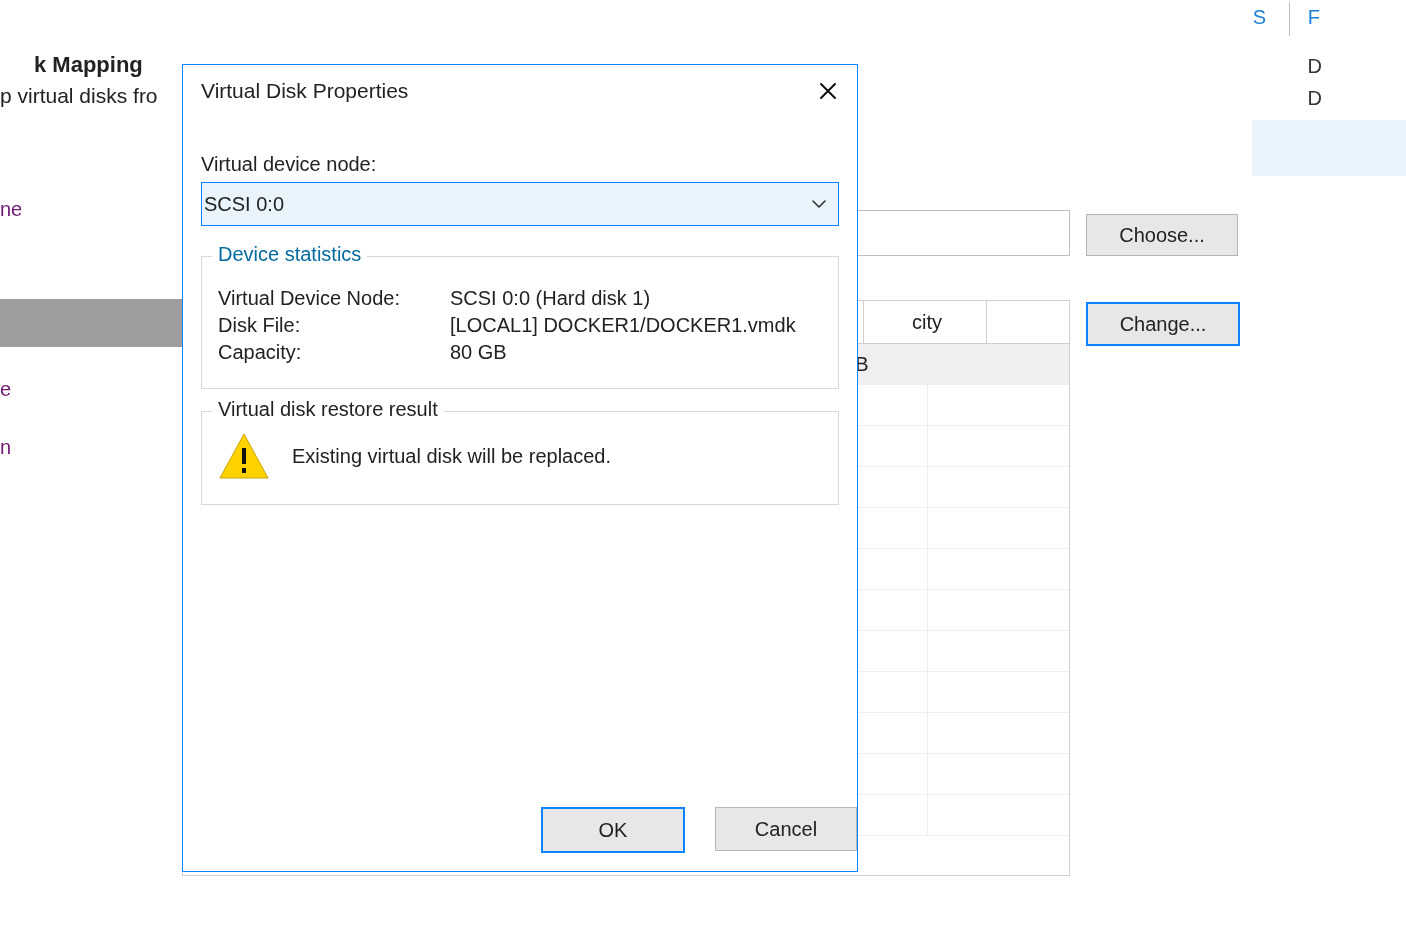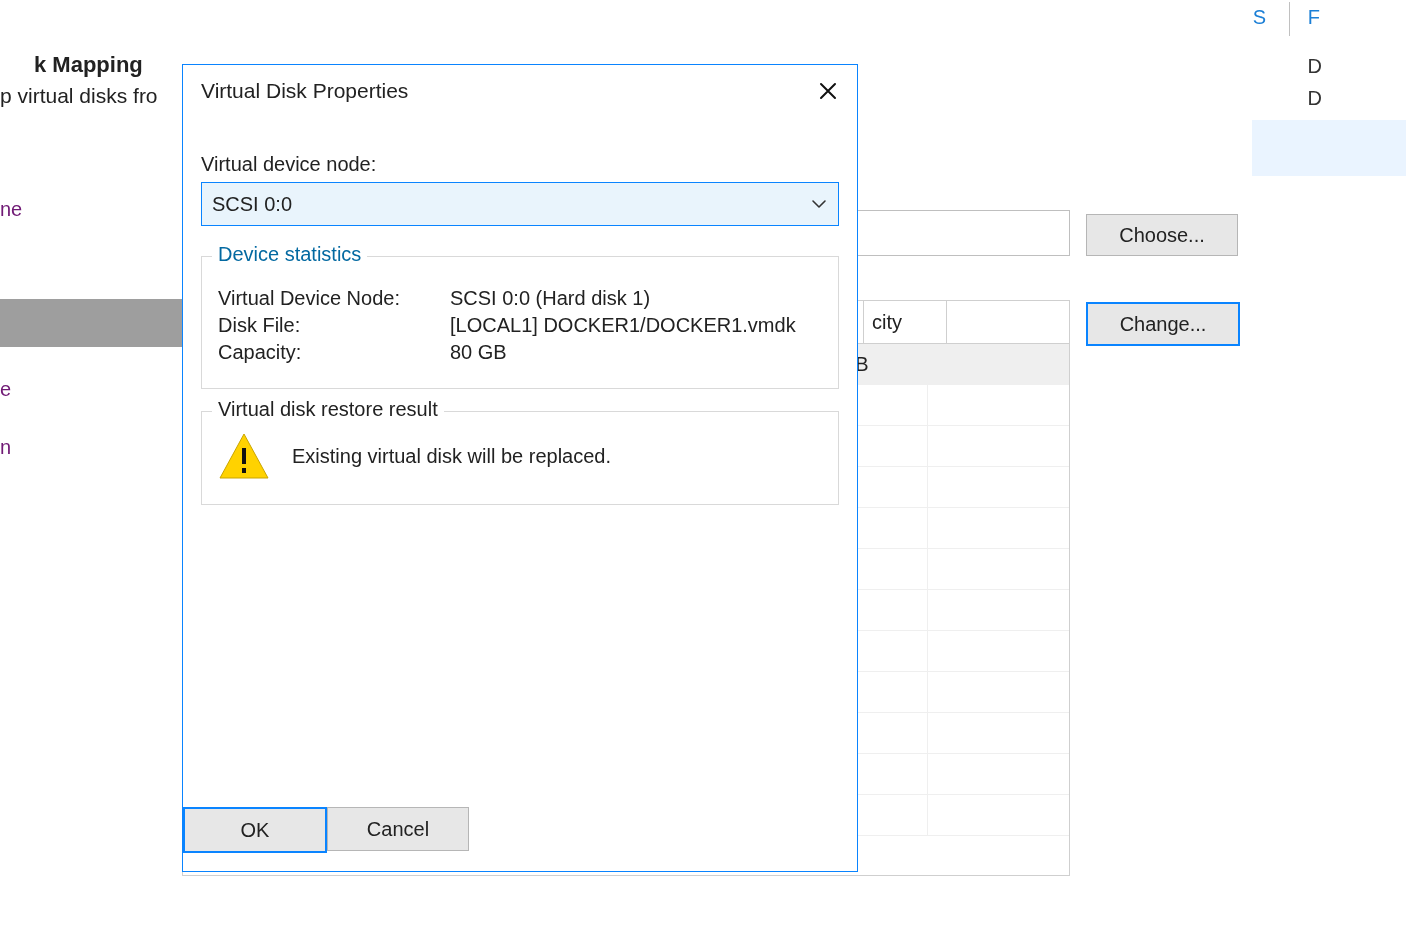--- a/index.html
+++ b/index.html
@@ -25,54 +25,54 @@
   .bg-input{position:absolute;left:182px;top:210px;height:44px;width:886px;border:1px solid #bfbfbf;background:#fff;}
   .btn{display:inline-flex;align-items:center;justify-content:center;height:40px;border:1px solid #b6b6b6;background:#e7e7e7;font-size:20px;color:#222;cursor:pointer;user-select:none;}
   .btn.primary{border:2px solid #0a84ff;background:#e7e7e7;}
   .bg-choose{position:absolute;left:1086px;top:214px;width:150px;}
   .bg-change{position:absolute;left:1086px;top:302px;width:150px;}
 
   .bg-grid{position:absolute;left:182px;top:300px;width:886px;height:574px;border:1px solid #cfcfcf;background:#fff;}
   .bg-grid-header{display:flex;height:42px;border-bottom:1px solid #cfcfcf;background:#fff;}
   .bg-grid-col{flex:0 0 auto;border-right:1px solid #cfcfcf;display:flex;align-items:center;padding-left:8px;}
   .bg-grid-col.c1{width:672px;}
-  .bg-grid-col.c2{width:74px;}
+  .bg-grid-col.c2{width:74px;margin-left:40px;}
   .bg-grid-col.c3{width:136px;border-right:none;}
   .bg-grid-body{display:flex;flex-direction:column;}
   .bg-grid-row{display:flex;height:40px;border-bottom:1px solid #efefef;}
   .bg-grid-row.sel{background:#efefef;}
   .bg-grid-cell{border-right:1px solid #efefef;display:flex;align-items:center;padding-left:8px;}
   .bg-grid-cell.c1{width:672px;}
   .bg-grid-cell.c2{width:74px;}
   .bg-grid-cell.c3{width:136px;border-right:none;}
 
   .rightband{position:absolute;right:0;top:120px;width:154px;height:56px;background:#eaf4ff;}
 
   
   .dialog{position:absolute;left:182px;top:64px;width:676px;height:808px;background:#fff;border:1px solid #0a84ff;box-sizing:border-box;}
   .dlg-titlebar{position:relative;height:52px;display:flex;align-items:center;}
   .dlg-title{padding-left:18px;font-size:21px;}
   .dlg-close{position:absolute;right:6px;top:6px;width:46px;height:40px;display:flex;align-items:center;justify-content:center;cursor:pointer;}
   .dlg-body{position:relative;padding:0 18px;}
 
   .field-label{margin-top:36px;font-size:20px;}
-  .combo{position:relative;margin-top:6px;height:42px;border:1px solid #0a84ff;background:#e9f4fc;display:flex;align-items:center;padding-left:10px;cursor:pointer;}
+  .combo{position:relative;margin-top:6px;height:42px;border:1px solid #0a84ff;background:#e9f4fc;display:flex;align-items:center;padding-left:2px;cursor:pointer;}
   .combo .chev{position:absolute;right:10px;top:12px;}
 
   .groupbox{position:relative;margin-top:30px;border:1px solid #d9d9d9;padding:26px 16px 20px 16px;}
   .groupbox .legend{position:absolute;top:-14px;left:10px;background:#fff;padding:0 6px;color:#0369a1;font-size:20px;}
   .kv{display:flex;margin:4px 0;font-size:20px;}
   .kv .k{width:232px;}
   .kv .v{flex:1;}
 
   .resultbox{position:relative;margin-top:22px;border:1px solid #d9d9d9;padding:20px 16px 24px 16px;display:flex;align-items:center;gap:22px;}
   .resultbox .legend{position:absolute;top:-14px;left:10px;background:#fff;padding:0 6px;font-size:20px;}
   .warn{width:52px;height:48px;}
 
-  .dlg-buttons{position:absolute;left:0;right:0;bottom:18px;display:flex;justify-content:flex-start;}
+  .dlg-buttons{position:absolute;left:0;right:0;bottom:18px;display:flex;justify-content:flex-end;gap:30px;}
   .dlg-buttons .btn{width:140px;height:42px;}
 
   svg{display:block;}
 </style>
 </head>
 <body>
 
 <div class="viewport">
 
   <div class="bg-heading">k Mapping</div>

